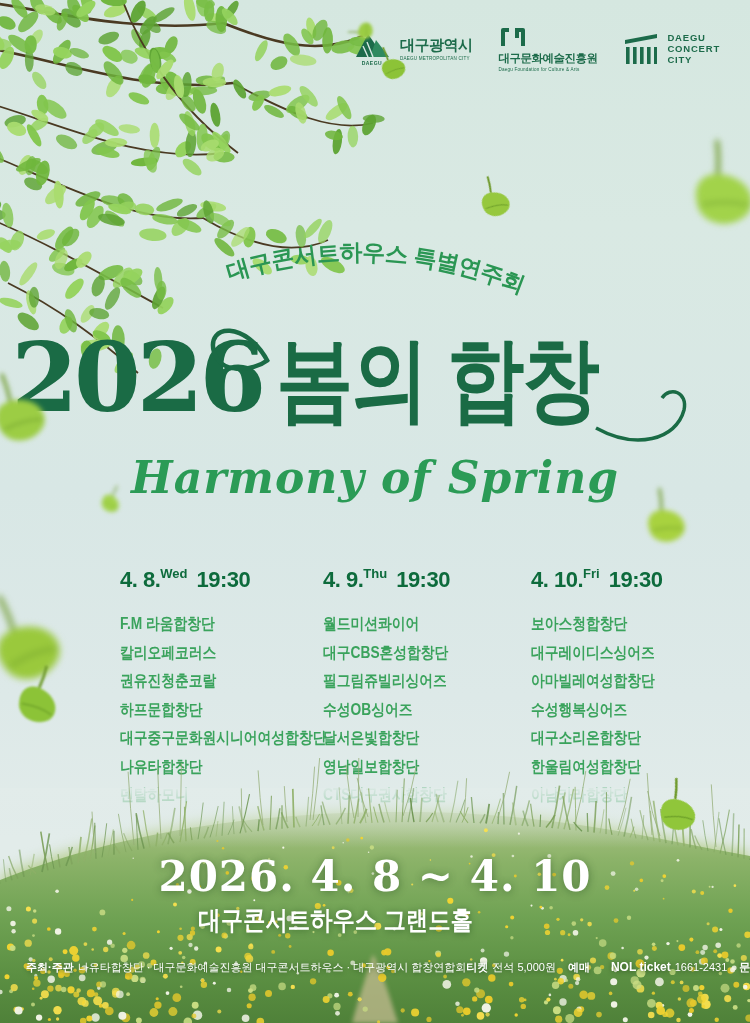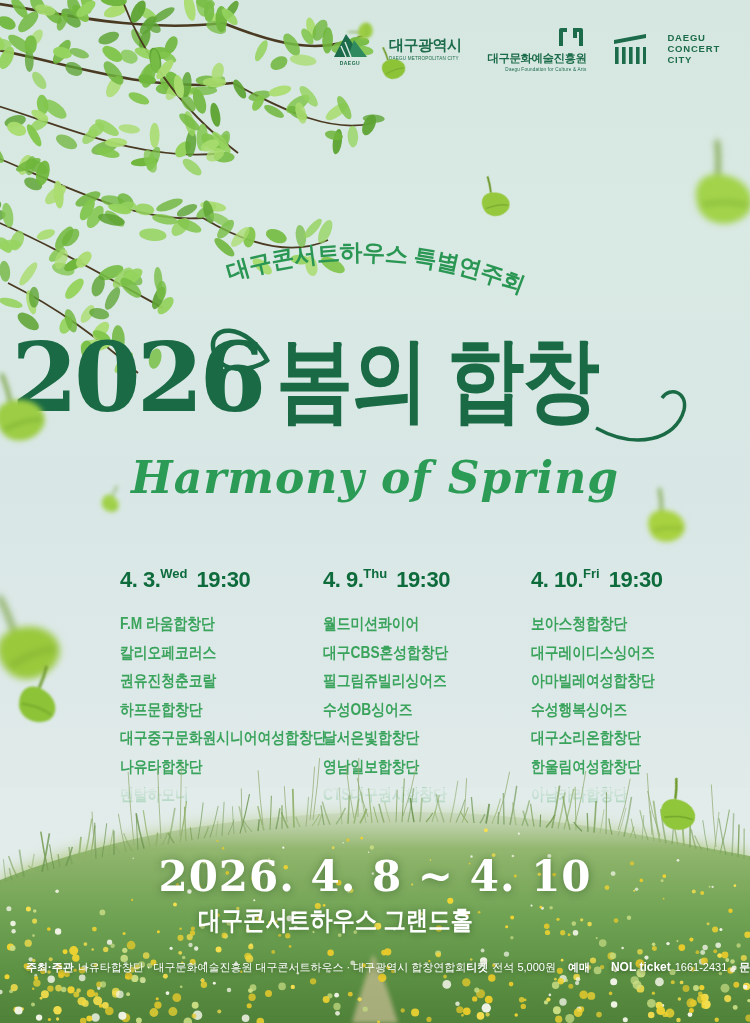--- a/index.html
+++ b/index.html
@@ -3,25 +3,25 @@
 <meta charset="utf-8">
 <style>
   html,body{margin:0;padding:0;background:#9aa5a0;}
   .poster{
     position:relative; width:750px; height:1023px; margin:0 auto; overflow:hidden;
     font-family:"Liberation Sans", sans-serif;
     background:linear-gradient(180deg,#d5e7e0 0%,#d9e9e3 22%,#d8e7e5 48%,#dde9e8 68%,#e2ecea 82%);
   }
   
   .logos{position:absolute; top:26px; right:30px; display:flex; align-items:center; gap:26px; color:#1c6b4a;}
-  .logo{display:flex; align-items:center; gap:21px;}
+  .logo{display:flex; align-items:center; gap:10px;}
   .mountain-wrap{display:flex; flex-direction:column; align-items:center;}
   .logo-kr{font-weight:bold; font-size:15px; letter-spacing:-0.5px; line-height:1.1;}
   .logo-en{font-size:4.6px; letter-spacing:.2px; margin-top:2px;}
-  .logo-mid{text-align:right;}
+  .logo-mid{text-align:left;}
   .logo-mid .logo-kr{font-size:11.5px;}
   .dch-text{font-weight:bold; font-size:9.5px; line-height:1.18; letter-spacing:.8px;}
   .daegu-word{font-size:5px; font-weight:bold; letter-spacing:.5px; margin-top:1px;}
   
   .arch-svg{position:absolute; left:0; top:226px; width:750px; height:100px;}
   .arch-svg text{fill:#2a9653; font-weight:bold; font-size:23px; letter-spacing:-.5px; font-family:"Liberation Sans",sans-serif;}
   
   .title-row{
     position:absolute; left:0; top:318px; width:671px; text-align:center; white-space:nowrap; color:#1a6b45;
   }
@@ -370,21 +370,21 @@
   </div>
   <svg class="swash-svg" viewBox="0 0 750 170">
     <path d="M 268 62 C 246 20 206 24 214 52 C 220 74 252 72 268 60" stroke-width="4.5"></path>
     <path d="M 596 128 C 636 150 676 140 684 110 C 688 92 670 86 662 98" stroke-width="3.5"></path>
   </svg>
 
   <div class="script-sub">Harmony of Spring</div>
 
   <div class="col col-1">
     <div class="col-head">
-      <span>4. 3.</span><span class="day">Wed</span><span class="time">19:30</span>
+      <span>4. 8.</span><span class="day">Wed</span><span class="time">19:30</span>
     </div>
     <div class="performers">
       <div class="performer">F.M 라움합창단</div>
       <div class="performer">칼리오페코러스</div>
       <div class="performer">권유진청춘코랄</div>
       <div class="performer">하프문합창단</div>
       <div class="performer">대구중구문화원시니어여성합창단</div>
       <div class="performer">나유타합창단</div>
       <div class="performer">덴탈하모니</div>
     </div>

